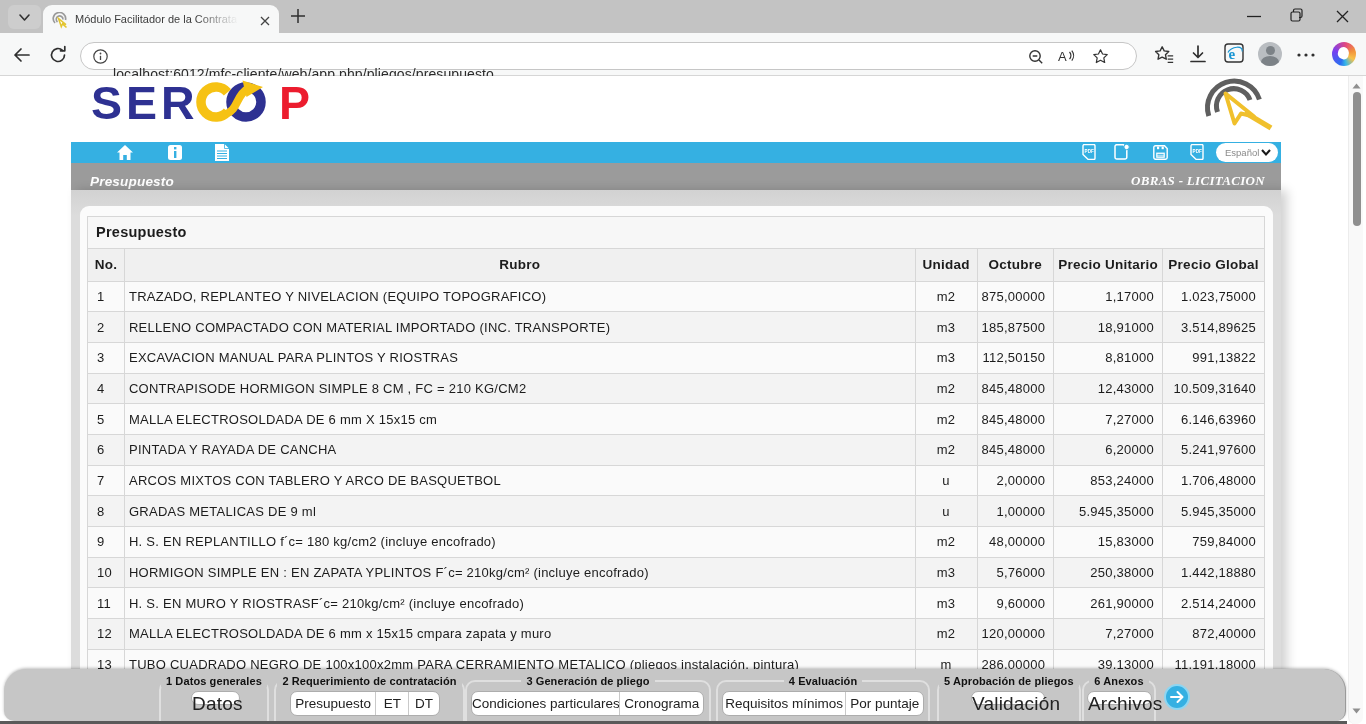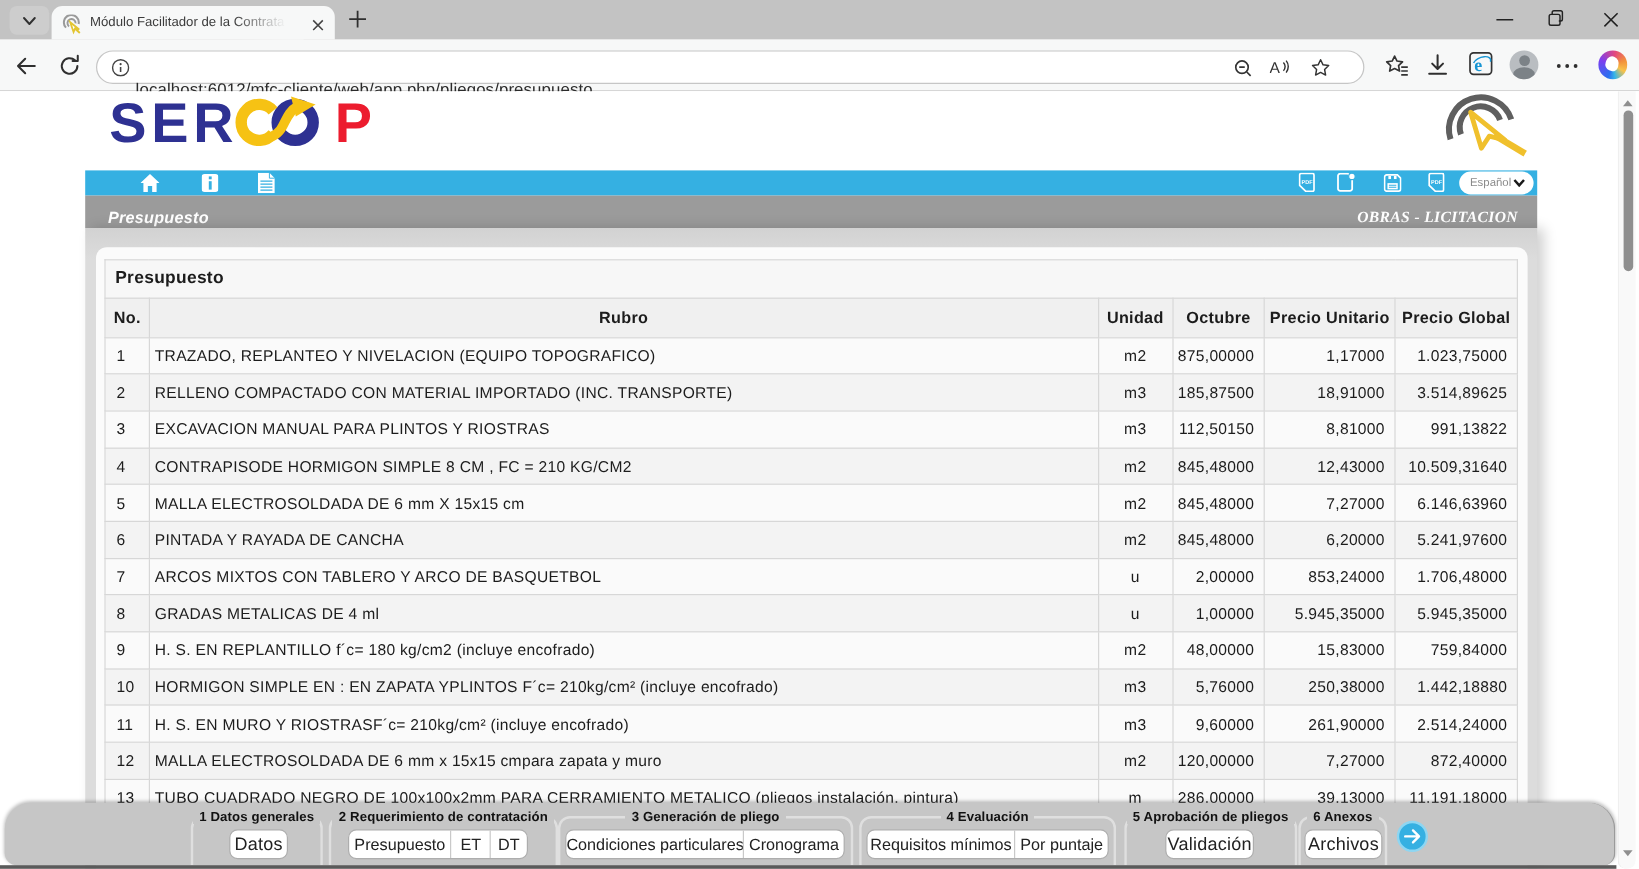--- a/index.html
+++ b/index.html
@@ -39,21 +39,21 @@
 #tbl td.n { text-align:left; padding-left:9px; }
 #tbl tr.odd td { background:#fafafa; }
 #tbl tr.even td { background:#f3f3f3; }
 #tbl td.c { text-align:center; padding:0 4px; }
 #tbl td.r { text-align:right; }
 
 #bottombar { position:absolute; left:4px; top:669px; width:1342px; height:52px; background:#c6c6c6; border-radius:22px 22px 10px 10px; border-right:1px solid #9a9a9a; overflow:hidden; box-shadow:0 -1px 3px rgba(0,0,0,0.25); }
 #darkstrip { position:absolute; left:0; top:721px; width:1347px; height:3px; background:#5a5a5a; }
 fieldset { position:absolute; top:6px; height:60px; border:2px solid #dfdfdf; border-radius:10px; }
 legend { font-size:11px; font-weight:bold; color:#111; padding:0 5px; margin:0 auto; letter-spacing:0.1px; white-space:nowrap; }
-.btn { position:absolute; top:22px; height:25px; background:#fff; border:1px solid #adadad; border-radius:7px; font-size:15px; color:#222; text-align:center; line-height:23px; letter-spacing:0.2px; white-space:nowrap; }
+.btn { position:absolute; top:22px; height:14px; background:#fff; border:1px solid #adadad; border-radius:7px; font-size:19px; color:#222; text-align:center; line-height:23px; letter-spacing:0.2px; white-space:nowrap; }
 .seg { position:absolute; top:22px; height:25px; background:#fff; border:1px solid #adadad; border-radius:7px; display:flex; }
 .seg div { font-size:13.5px; color:#222; text-align:center; line-height:23px; border-right:1px solid #c9c9c9; letter-spacing:0; white-space:nowrap; overflow:hidden; }
 .seg div:last-child { border-right:none; }
 #nextbtn { position:absolute; left:1164px; top:684px; width:26px; height:26px; border-radius:50%; background:#35b0e2; border:2px solid #8ed6f2; }
 
 #scrollbar { position:absolute; left:1348px; top:76px; width:15px; height:648px; background:#f9f9f9; border-left:1px solid #ececec; border-radius:0 0 7px 7px; }
 #sthumb { position:absolute; left:4px; top:16px; width:8px; height:134px; background:#8f8f8f; border-radius:4px; }
 </style>
 </head>
 <body>
@@ -274,21 +274,21 @@
     <tr class="odd">
           <td class="n">7</td>
           <td>ARCOS MIXTOS CON TABLERO Y ARCO DE BASQUETBOL</td>
           <td class="c">u</td>
           <td class="r">2,00000</td>
           <td class="r">853,24000</td>
           <td class="r">1.706,48000</td>
         </tr>
     <tr class="even">
           <td class="n">8</td>
-          <td>GRADAS METALICAS DE 4 ml</td>
+          <td>GRADAS METALICAS DE 9 ml</td>
           <td class="c">u</td>
           <td class="r">1,00000</td>
           <td class="r">5.945,35000</td>
           <td class="r">5.945,35000</td>
         </tr>
     <tr class="odd">
           <td class="n">9</td>
           <td>H. S. EN REPLANTILLO f´c= 180 kg/cm2 (incluye encofrado)</td>
           <td class="c">m2</td>
           <td class="r">48,00000</td>

